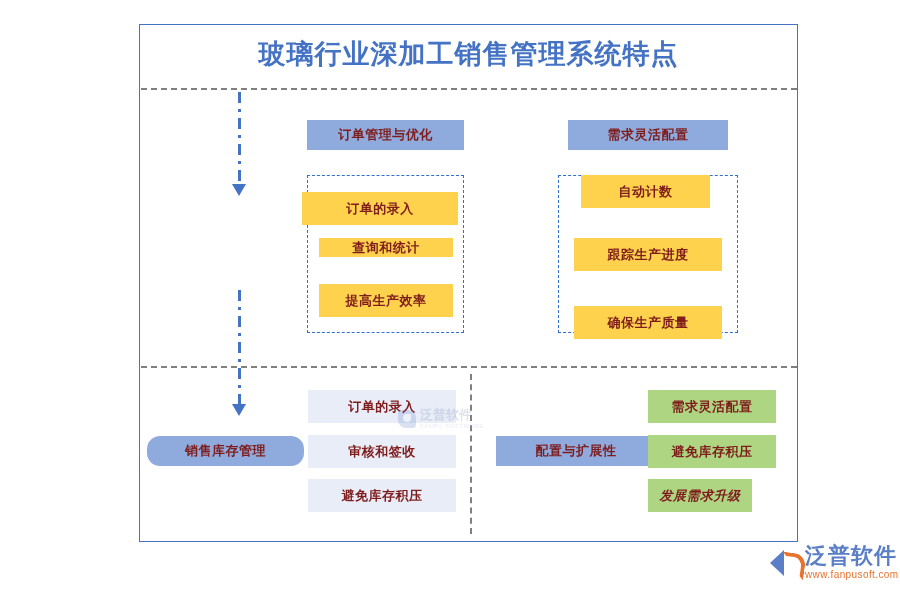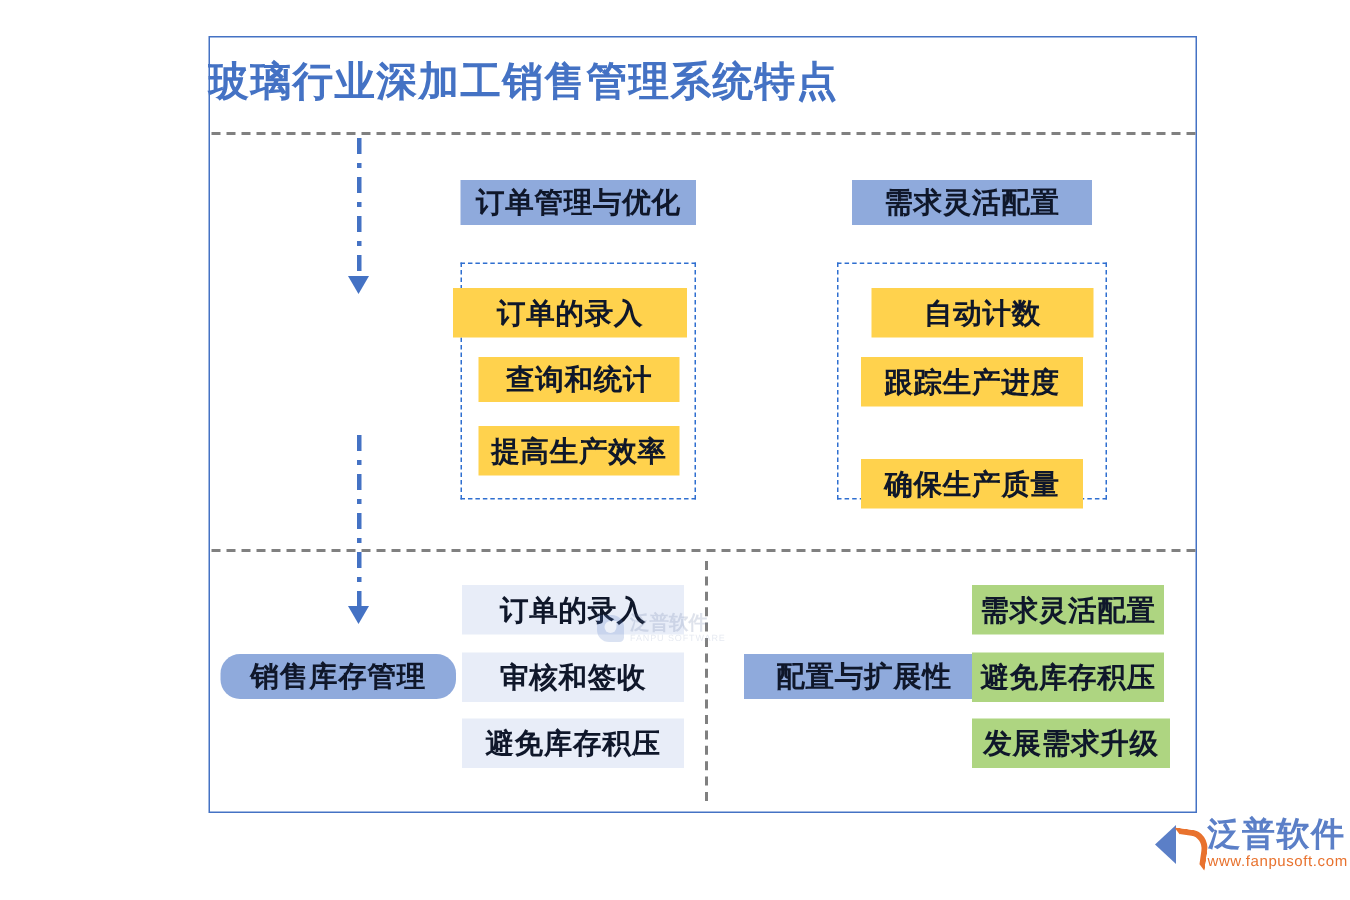--- a/index.html
+++ b/index.html
@@ -25,20 +25,21 @@
     border: 1.6px solid #4472c4;
     box-sizing: border-box;
   }
 
   
   #diagram-title {
     position: absolute;
     left: 139px;
     top: 36px;
     width: 659px;
+    text-align: center;
     font-size: 27px;
     font-weight: bold;
     color: #4472c4;
     letter-spacing: 1px;
     font-family: "Liberation Serif", "DejaVu Serif", serif;
     white-space: nowrap;
   }
 
   
   .h-divider {
@@ -83,23 +84,23 @@
   #arrow-upper { left: 232px; top: 184px; }
   #arrow-lower { left: 232px; top: 404px; }
 
   
   .node {
     position: absolute;
     box-sizing: border-box;
     display: flex;
     align-items: center;
     justify-content: center;
-    font-size: 19px;
+    font-size: 13px;
     font-weight: bold;
-    color: #0f172a;
+    color: #7f1d1d;
     white-space: nowrap;
     letter-spacing: 0.5px;
     font-family: "Liberation Serif", "DejaVu Serif", serif;
   }
   .node-blue       { background: #8faadc; }
   .node-yellow     { background: #ffd24d; }
   .node-green      { background: #aed581; }
   .node-lightblue  { background: #e8edf8; }
 
   
@@ -198,42 +199,42 @@
 <div class="dashdot" id="connector-upper"></div>
 <div class="arrow-head" id="arrow-upper"></div>
 <div class="dashdot" id="connector-lower"></div>
 <div class="arrow-head" id="arrow-lower"></div>
 
 <div class="node node-blue" style="left:307px; top:120px; width:157px; height:30px;">订单管理与优化</div>
 
 <div class="dashed-group" style="left:307px; top:175px; width:157px; height:158px;"></div>
 
 <div class="node node-yellow" style="left:302px; top:192px; width:156px; height:33px;">订单的录入</div>
-<div class="node node-yellow" style="left:319px; top:238px; width:134px; height:30px;">查询和统计</div>
+<div class="node node-yellow" style="left:319px; top:238px; width:134px; height:19px;">查询和统计</div>
 <div class="node node-yellow" style="left:319px; top:284px; width:134px; height:33px;">提高生产效率</div>
 
 <div class="node node-blue" style="left:568px; top:120px; width:160px; height:30px;">需求灵活配置</div>
 
 <div class="dashed-group" style="left:558px; top:175px; width:180px; height:158px;"></div>
 
-<div class="node node-yellow" style="left:581px; top:192px; width:148px; height:33px;">自动计数</div>
+<div class="node node-yellow" style="left:581px; top:175px; width:129px; height:33px;">自动计数</div>
 <div class="node node-yellow" style="left:574px; top:238px; width:148px; height:33px;">跟踪生产进度</div>
 <div class="node node-yellow" style="left:574px; top:284px; width:148px; height:33px;margin-top:22px;">确保生产质量</div>
 
 <div class="node node-blue" style="left:147px; top:436px; width:157px; height:30px;border-radius:13px;">销售库存管理</div>
 
 <div class="node node-lightblue" style="left:308px; top:390px; width:148px; height:33px;">订单的录入</div>
 <div class="node node-lightblue" style="left:308px; top:435px; width:148px; height:33px;">审核和签收</div>
 <div class="node node-lightblue" style="left:308px; top:479px; width:148px; height:33px;">避免库存积压</div>
 
 <div class="node node-blue" style="left:496px; top:436px; width:160px; height:30px;">配置与扩展性</div>
 
 <div class="node node-green" style="left:648px; top:390px; width:128px; height:33px;">需求灵活配置</div>
 <div class="node node-green" style="left:648px; top:435px; width:128px; height:33px;">避免库存积压</div>
-<div class="node node-green" style="left:648px; top:479px; width:132px; height:33px;">发展需求升级</div>
+<div class="node node-green" style="left:648px; top:479px; width:104px; height:33px;font-style:italic;">发展需求升级</div>
 
 <div class="watermark" id="watermark-center">
   <div class="wm-mark"></div>
   <div class="wm-texts">
     <div class="wm-cn">泛普软件</div>
     <div class="wm-en">FANPU SOFTWARE</div>
   </div>
 </div>
 
 <div id="corner-logo">

